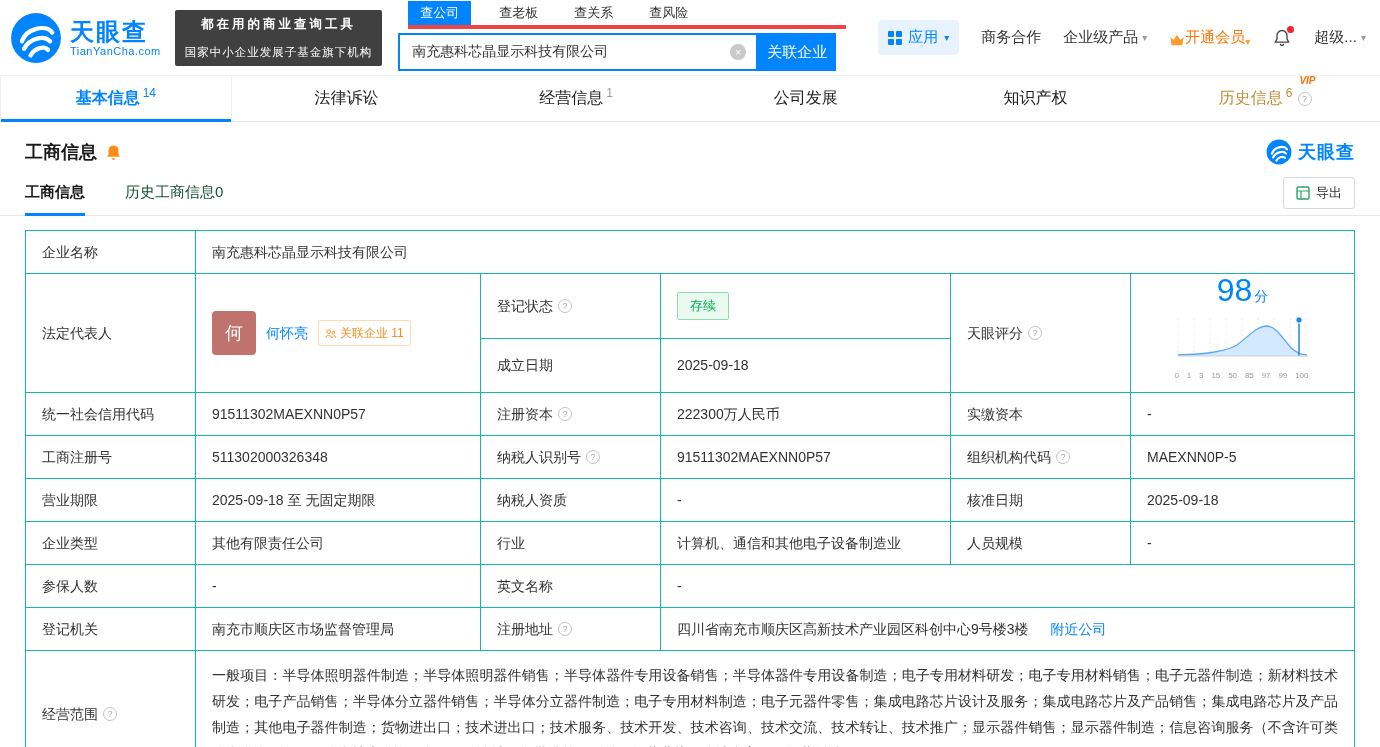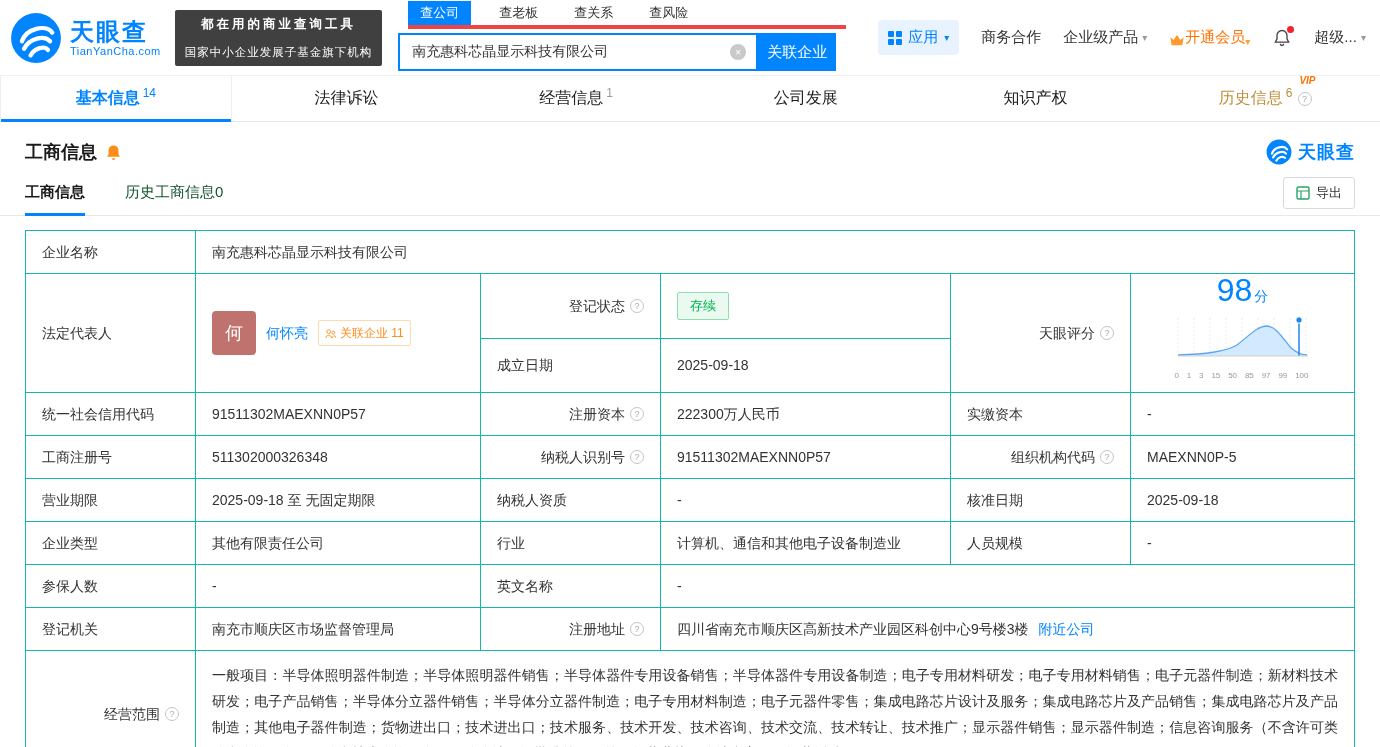--- a/index.html
+++ b/index.html
@@ -61,35 +61,35 @@
   .subtab { font-size:15px; cursor:pointer; height:100%; display:flex; align-items:center; position:relative; }
   .subtab.active { font-weight:bold; color:#1a1a1a; }
   .subtab.active::after { content:""; position:absolute; left:0; right:0; bottom:-1px; height:3px; background:#0084ff; }
   .subtab.muted { color:#14532d; margin-left:40px; }
   .export-btn { margin-left:auto; display:flex; align-items:center; gap:6px; border:1px solid #d9d9d9; border-radius:3px; height:32px; padding:0 12px; font-size:13px; color:#333; background:#fff; cursor:pointer; }
 
   
   .info-table { margin:14px 25px 0; width:1330px; border-collapse:collapse; table-layout:fixed; }
   .info-table td { border:1px solid #14b8a6; font-size:14px; padding:11px 16px; line-height:20px; vertical-align:middle; color:#333; word-break:break-all; }
   .info-table td.lbl { color:#333; }
-  .lbl-flex { display:flex; align-items:center;justify-content:flex-end; }
+  .lbl-flex { display:flex; align-items:center; }
   .rep { display:flex; align-items:center; gap:10px; }
   .avatar { width:44px; height:44px; border-radius:4px; background:#c0736e; color:#fff; font-size:18px; display:flex; align-items:center; justify-content:center; cursor:pointer; flex:none; }
   .link { color:#0084ff; cursor:pointer; text-decoration:none; }
   .rel-badge { display:inline-flex; align-items:center; gap:4px; border:1px solid #ffd9b0; color:#ff8c1a; font-size:12px; padding:2px 6px; border-radius:2px; cursor:pointer; background:#fff; white-space:nowrap; }
   .status-badge { display:inline-block; background:#eafaf1; border:1px solid #8fdcb0; color:#00b550; font-size:13px; padding:3px 12px; border-radius:2px; }
   .score-cell { padding:6px 10px !important; }
   .score-flex { display:flex; align-items:center; justify-content:space-between; gap:8px;flex-direction:column; }
   .score-num { color:#0084ff; white-space:nowrap; }
   .score-val { font-size:32px; font-weight:500; }
   .score-unit { font-size:14px; margin-left:2px; }
   .chart-box { width:136px; }
   .axis-row { display:flex; justify-content:space-between; width:134px; font-size:8px; color:#999; margin-top:1px; }
   .scope-cell { line-height:26px !important; text-align:justify; }
-  .addr-cell .link { margin-left:10px; white-space:nowrap; }
+  .addr-cell .link { margin-left:22px; white-space:nowrap; }
 </style>
 </head>
 <body>
 
 <div class="page">
 
   <div class="header">
     <div class="logo">
       <svg width="52" height="52" viewBox="0 0 48 48">
         <defs>

